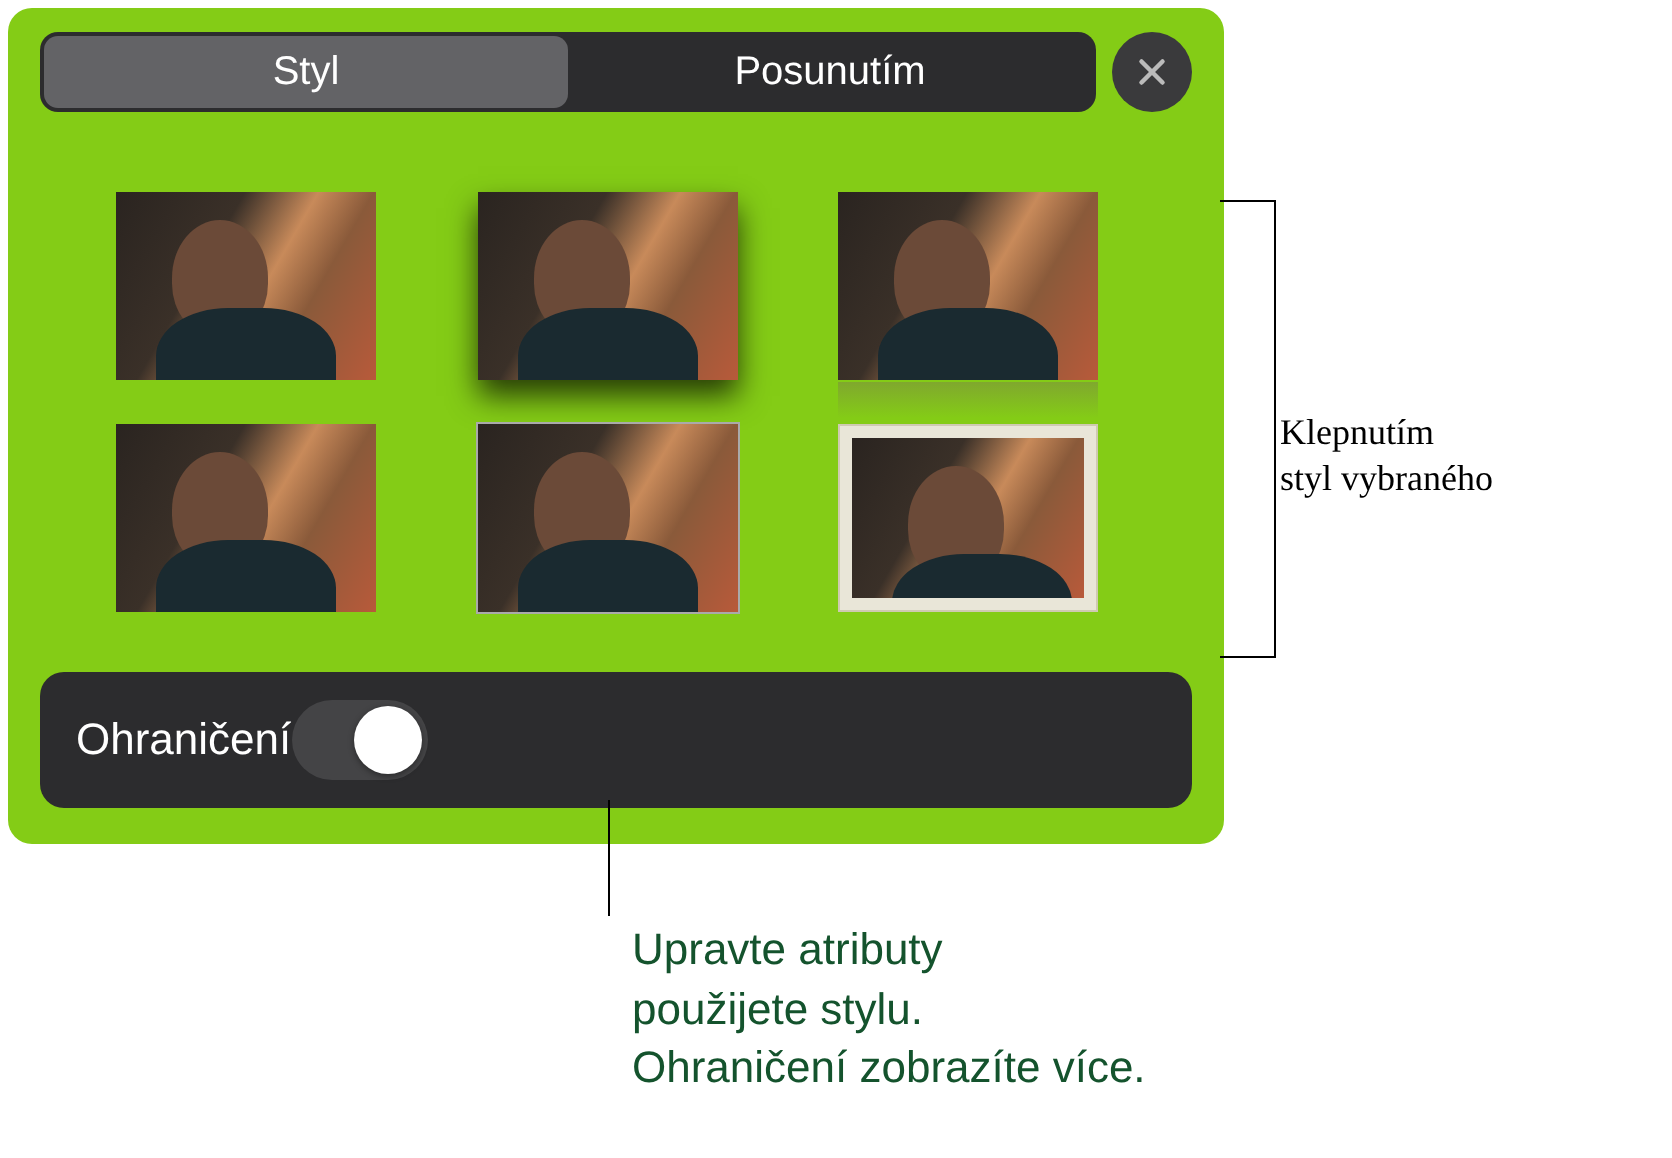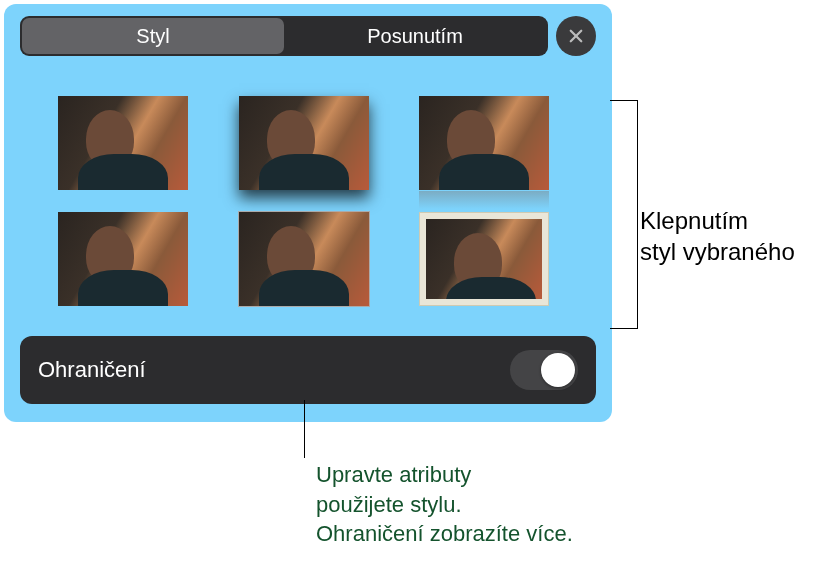--- a/index.html
+++ b/index.html
@@ -9,21 +9,21 @@
       font-family: -apple-system, 'Helvetica Neue', Arial, sans-serif;
       background: #fff;
       position: relative;
     }
     .panel {
       position: absolute;
       left: 4px;
       top: 4px;
       width: 608px;
       height: 418px;
-      background: #7dd3fc;
+      background: #84cc16;
       border-radius: 12px;
       padding: 12px 16px 32px 16px;
     }
     .header-row {
       display: flex;
       align-items: center;
       gap: 8px;
     }
     .seg {
       flex: 1;
@@ -128,21 +128,21 @@
       width: 100%;
       height: 100%;
     }
     .option-row {
       margin-top: 30px;
       background: #2c2c2e;
       border-radius: 12px;
       padding: 14px 18px;
       display: flex;
       align-items: center;
-      justify-content: space-between;
+      justify-content: flex-start;
     }
     .option-label {
       color: #fff;
       font-size: 22px;
       font-weight: 400;
     }
     .switch {
       width: 68px;
       height: 40px;
       background: #444446;
@@ -157,23 +157,24 @@
       border-radius: 50%;
       top: 3px;
       left: 31px;
       box-shadow: 0 1px 3px rgba(0,0,0,0.4);
     }
     
     .callout-right {
       position: absolute;
       left: 640px;
       top: 205px;
-      font-size: 24px;
+      font-size: 18px;
       color: #000;
       line-height: 1.3;
+      font-family: Liberation Serif, serif;
     }
     .callout-right-line {
       position: absolute;
       left: 610px;
       top: 100px;
       width: 28px;
       height: 228px;
       border-right: 1px solid #000;
     }
     .callout-right-tick-top,

